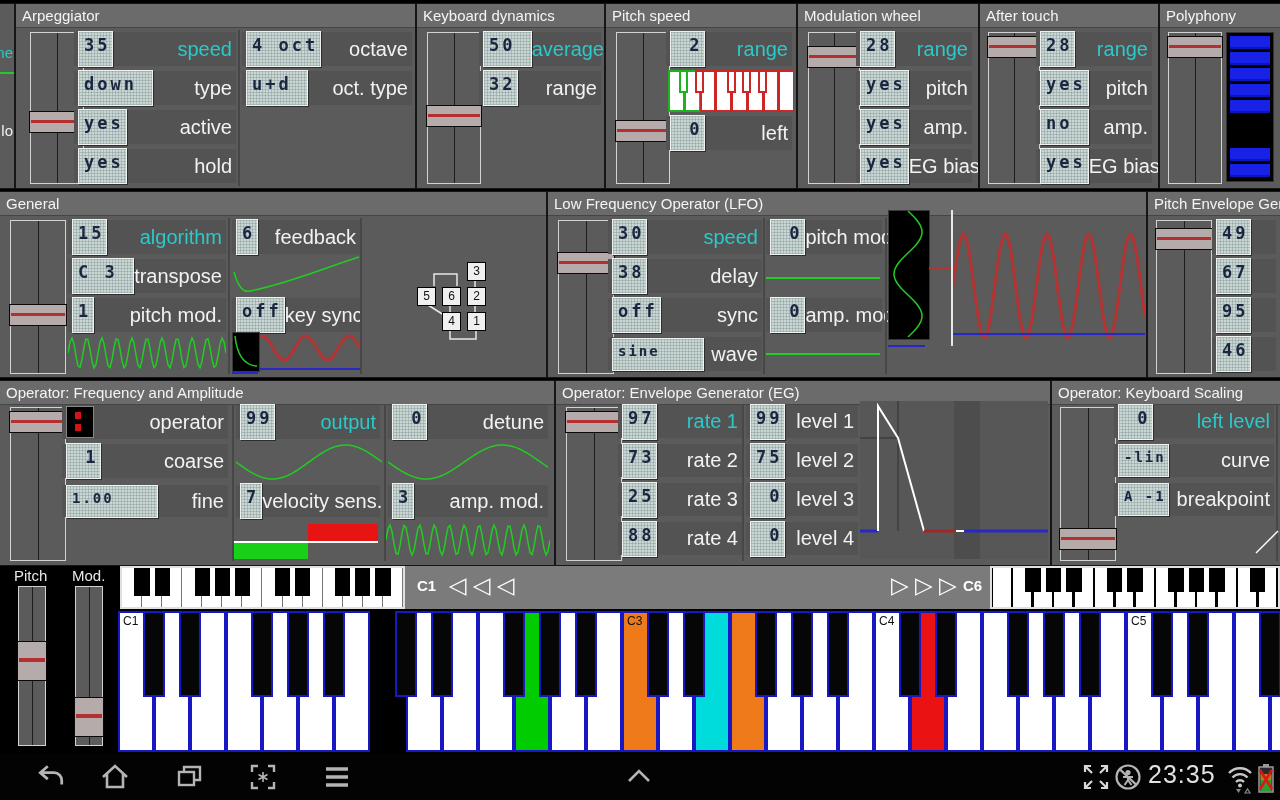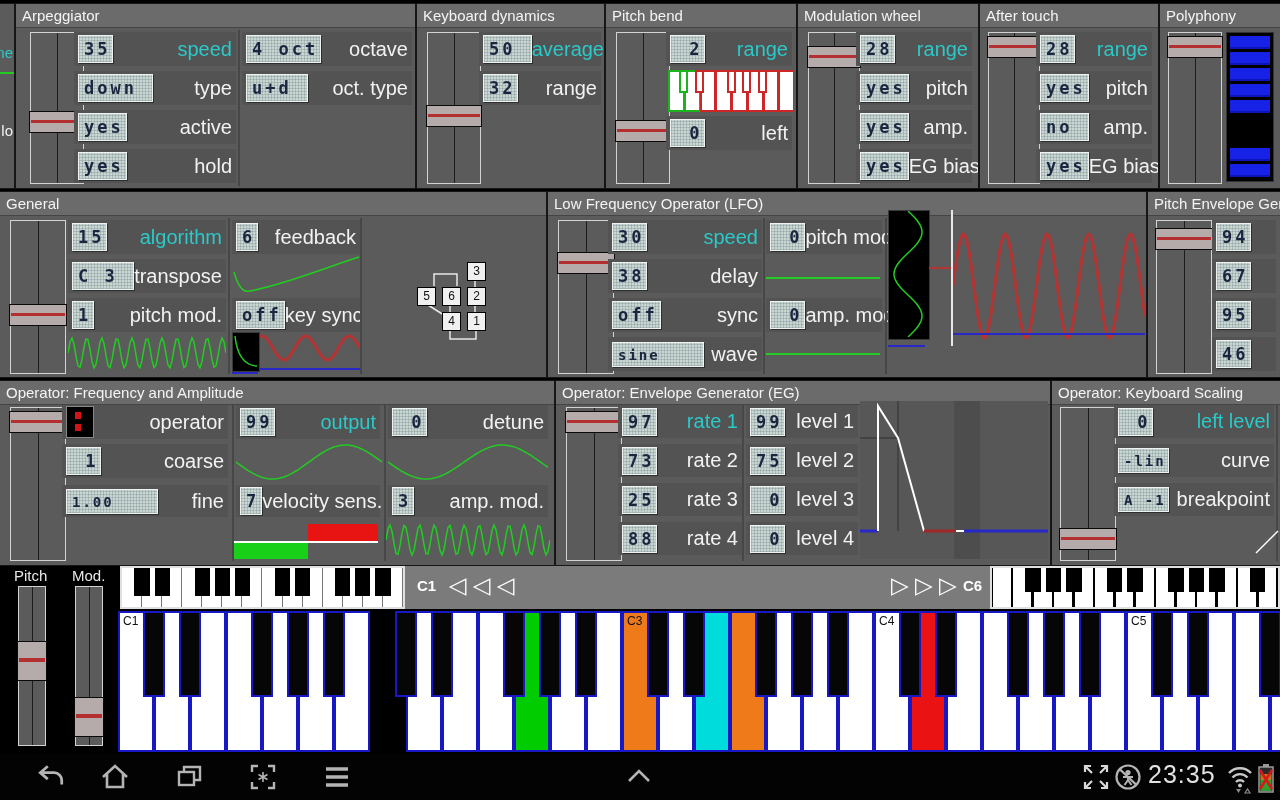--- a/index.html
+++ b/index.html
@@ -11,21 +11,21 @@
   .vslider{position:absolute;border:1px solid #d2d2d2;background:#5b5b5b}
   .vslider::before{content:"";position:absolute;left:50%;top:0;bottom:0;width:1px;background:#1c1c1c}
   .shandle{position:absolute;left:-2px;right:-2px;height:20px;background:#b6abab;border:1px solid #0a0a0a}
   .shandle::before{content:"";position:absolute;left:1px;right:1px;top:8px;height:3px;background:#b43030}
   .shandle.tall{height:38px}
   .shandle.tall::before{top:16px;height:4px}
   .prow{position:absolute;height:34px;background:#535353;display:flex;align-items:center;padding:0 4px;box-sizing:border-box}
   .plabel{margin-left:auto;color:#f2f2f2;font-size:20px;white-space:nowrap}
   .cy{color:#2bc9c9}
   .lcd{font-family:"DejaVu Sans Mono",monospace;font-weight:bold;font-size:17px;line-height:1;
-       letter-spacing:3px;color:#1b2540;background-color:#c9d6d2;padding:5px 2px 4px 5px;
+       letter-spacing:3px;color:#1b2540;background-color:#c9d6d2;padding:5px 2px 12px 5px;
        border:1px solid #eef2f0;box-shadow:1px 1px 0 #2e2e2e;white-space:pre;
        background-image:repeating-linear-gradient(0deg,rgba(70,95,105,.22) 0 1px,transparent 1px 3px),
                         repeating-linear-gradient(90deg,rgba(70,95,105,.22) 0 1px,transparent 1px 3px)}
   .vdiv{position:absolute;width:2px;background:#474747}
   .hline{position:absolute;height:2px}
   .green{background:#22cc22}.blue{background:#2828c8}.redl{background:#b43333}
   .gsvg{position:absolute}
   .lfobox{position:absolute;background:#000;border:1px solid #3a3a3a}
   .abox{position:absolute;width:17px;height:17px;background:#f0f0f0;border:1px solid #000;color:#111;
         font-size:12px;text-align:center;line-height:17px}
@@ -108,21 +108,21 @@
       <span class="lcd">50 </span>
       <span class="plabel cy">average</span>
     </div>
     <div class="prow" style="left:62px;top:67px;width:122px">
       <span class="lcd">32</span>
       <span class="plabel">range</span>
     </div>
   </div>
 
   <div class="apanel" style="left:606px;top:4px;width:190px;height:184px">
-    <div class="ptitle">Pitch bend</div>
+    <div class="ptitle">Pitch speed</div>
     <div class="vslider" style="left:10px;top:28px;width:52px;height:150px">
       <div class="shandle" style="top: calc(68% - 14.96px);"></div>
     </div>
     <div class="prow" style="left:60px;top:28px;width:126px">
       <span class="lcd"> 2</span>
       <span class="plabel cy">range</span>
     </div>
     <div class="pbkbd" style="left:62px;top:66px;width:126px;height:42px">
         <div class="pbw" style="left: 0px; width: 16.8px; border-color: rgb(29, 179, 29);"></div>
         <div class="pbw" style="left: 15.8px; width: 16.8px; border-color: rgb(29, 179, 29);"></div>
@@ -312,21 +312,21 @@
       <div class="hline blue" style="left:1px;top:135px;width:37px"></div>
     </div>
   </div>
 
   <div class="apanel" style="left:1148px;top:192px;width:132px;height:185px">
     <div class="ptitle">Pitch Envelope Generator</div>
     <div class="vslider" style="left:8px;top:28px;width:54px;height:152px">
       <div class="shandle" style="top: calc(5% - 1.1px);"></div>
     </div>
     <div class="prow" style="left:64px;top:28px;width:64px">
-      <span class="lcd">94</span>
+      <span class="lcd">49</span>
     </div>
     <div class="prow" style="left:64px;top:67px;width:64px">
       <span class="lcd">67</span>
     </div>
     <div class="prow" style="left:64px;top:106px;width:64px">
       <span class="lcd">95</span>
     </div>
     <div class="prow" style="left:64px;top:145px;width:64px">
       <span class="lcd">46</span>
     </div>

